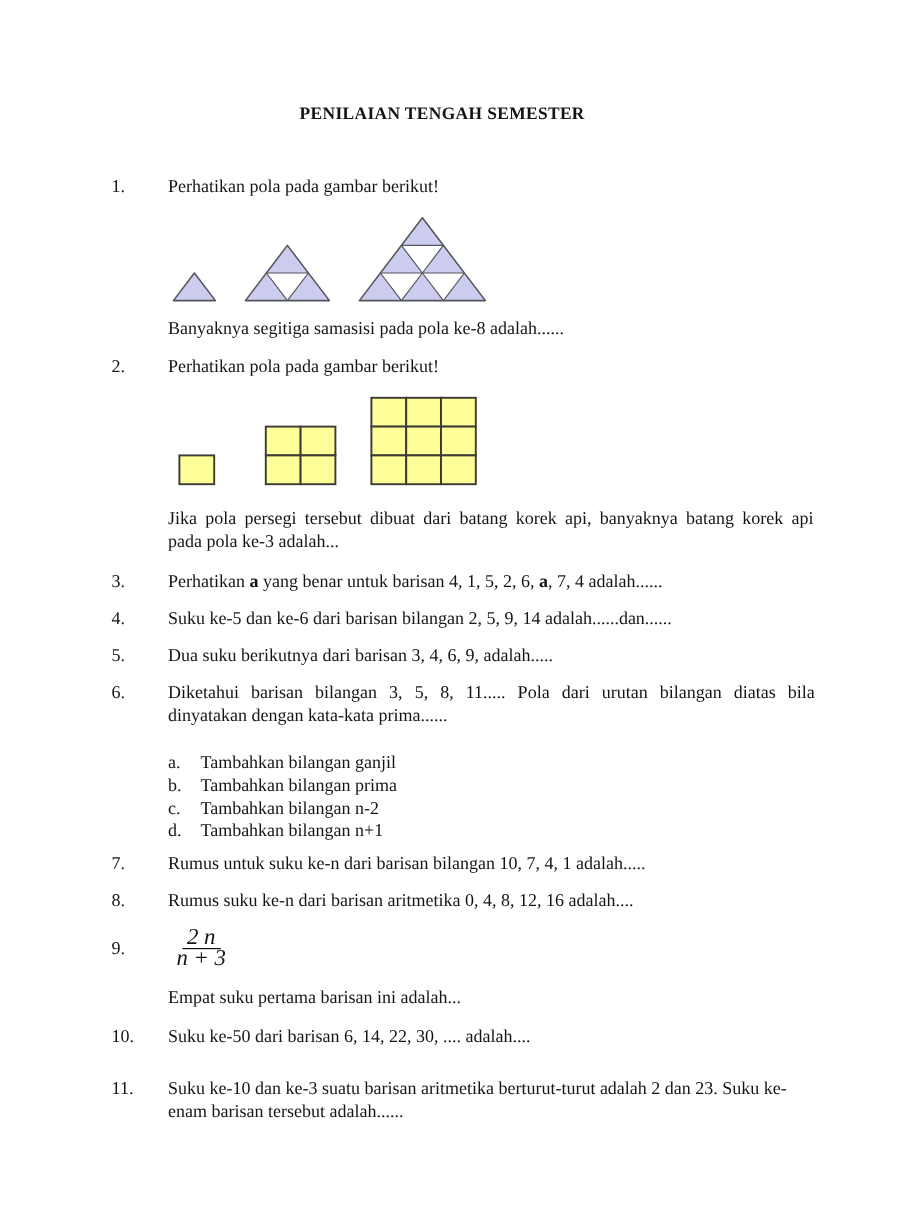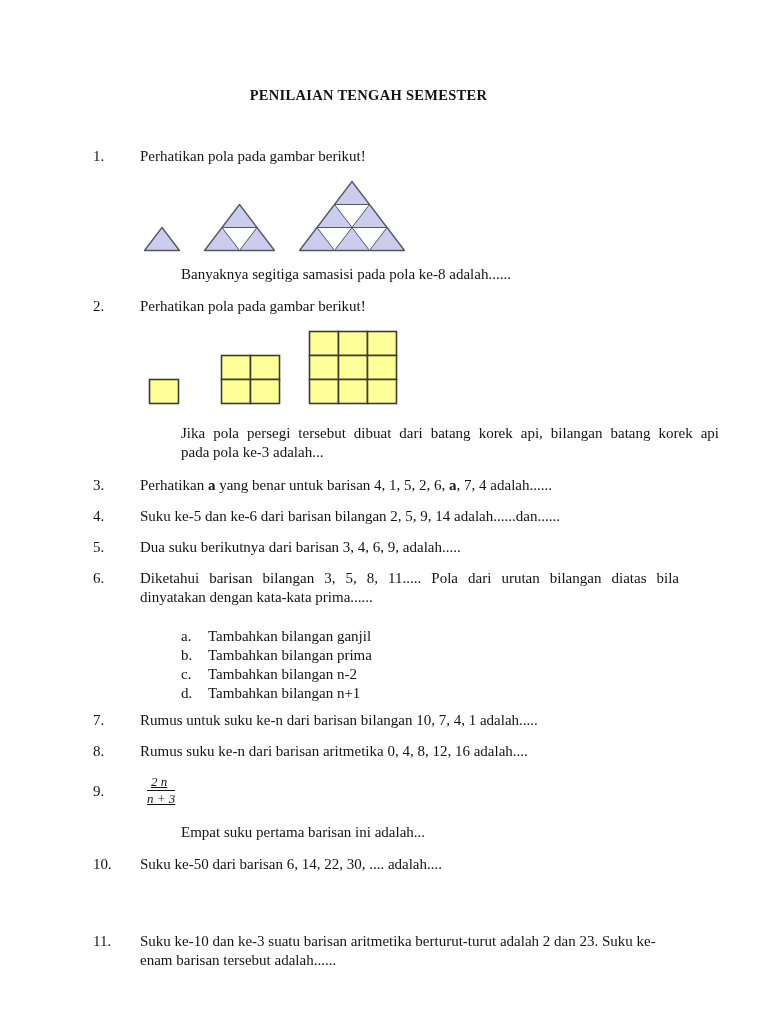--- a/index.html
+++ b/index.html
@@ -16,33 +16,33 @@
   .doc-title {
     position: absolute; top: 86px; left: 0; width: 690px;
     text-align: center; font-weight: bold; font-size: 14.5px;
     letter-spacing: 0.3px;
     padding-left: 47px;
   }
   .block { position: absolute; left: 93px; width: 586px; }
   .qrow { display: flex; align-items: flex-start; }
   .qnum { width: 47px; flex-shrink: 0; }
   .qtext { width: 539px; }
-  .indent { position: absolute; left: 140px; width: 538px; margin-left: 41px; }
+  .indent { position: absolute; left: 140px; width: 538px; }
   .justify { text-align: justify; text-align-last: justify; }
   .bold { font-weight: bold; }
   .fig { position: absolute; display: flex; align-items: flex-end; }
   .fig-tri { left: 143px; top: 180px; gap: 22px; }
   .fig-sq  { left: 148px; top: 330px; }
   .fig-sq .sq-item-0 { margin-right: 40px; }
   .fig-sq .sq-item-1 { margin-right: 27px; }
   .q9text { display: flex; align-items: center; }
   .frac {
-    display: inline-flex; flex-direction: column; 
-    font-style: italic; font-size: 13px; line-height: 14px;
-    margin-left: 7px; transform: translateY(-1px); text-decoration: underline;
+    display: inline-flex; flex-direction: column; align-items: center;
+    font-style: italic; font-size: 19px; line-height: 14px;
+    margin-left: 7px; transform: translateY(-1px);
   }
   .frac-num { border-bottom: 1.2px solid #141414; padding: 0 4px 1px; }
   .frac-den { padding-top: 1px; }
 </style>
 </head>
 <body>
 
 <div class="doc-title">PENILAIAN TENGAH SEMESTER</div>
 
 <div class="block qrow" style="top:147px">
@@ -90,21 +90,21 @@
       <rect x="0" y="24" width="29" height="24" fill="#ffff99" stroke="#3c3c34" stroke-width="1.6"></rect>
       <rect x="29" y="24" width="29" height="24" fill="#ffff99" stroke="#3c3c34" stroke-width="1.6"></rect>
       <rect x="58" y="24" width="29" height="24" fill="#ffff99" stroke="#3c3c34" stroke-width="1.6"></rect>
       <rect x="0" y="48" width="29" height="24" fill="#ffff99" stroke="#3c3c34" stroke-width="1.6"></rect>
       <rect x="29" y="48" width="29" height="24" fill="#ffff99" stroke="#3c3c34" stroke-width="1.6"></rect>
       <rect x="58" y="48" width="29" height="24" fill="#ffff99" stroke="#3c3c34" stroke-width="1.6"></rect>
     </svg>
   </div>
 
 <div class="indent" style="top:424px">
-  <div class="justify">Jika pola persegi tersebut dibuat dari batang korek api, bilangan batang korek api</div>
+  <div class="justify">Jika pola persegi tersebut dibuat dari batang korek api, banyaknya batang korek api</div>
   <div>pada pola ke-3 adalah...</div>
 </div>
 
 <div class="block qrow" style="top:476px">
   <div class="qnum">3.</div>
   <div class="qtext"><span>Perhatikan </span><span class="bold">a</span><span> yang benar untuk barisan 4, 1, 5, 2, 6, </span><span class="bold">a</span><span>, 7, 4 adalah......</span></div>
 </div>
 
 <div class="block qrow" style="top:507px">
   <div class="qnum">4.</div>
@@ -163,19 +163,19 @@
   </div>
 </div>
 
 <div class="indent" style="top:823px">Empat suku pertama barisan ini adalah...</div>
 
 <div class="block qrow" style="top:855px">
   <div class="qnum">10.</div>
   <div class="qtext">Suku ke-50 dari barisan 6, 14, 22, 30, .... adalah....</div>
 </div>
 
-<div class="block qrow" style="top:932px">
+<div class="block qrow" style="top:899px">
   <div class="qnum">11.</div>
   <div class="qtext">
     <div>Suku ke-10 dan ke-3 suatu barisan aritmetika berturut-turut adalah 2 dan 23. Suku ke-</div>
     <div>enam barisan tersebut adalah......</div>
   </div>
 </div>
 
 </body></html>

